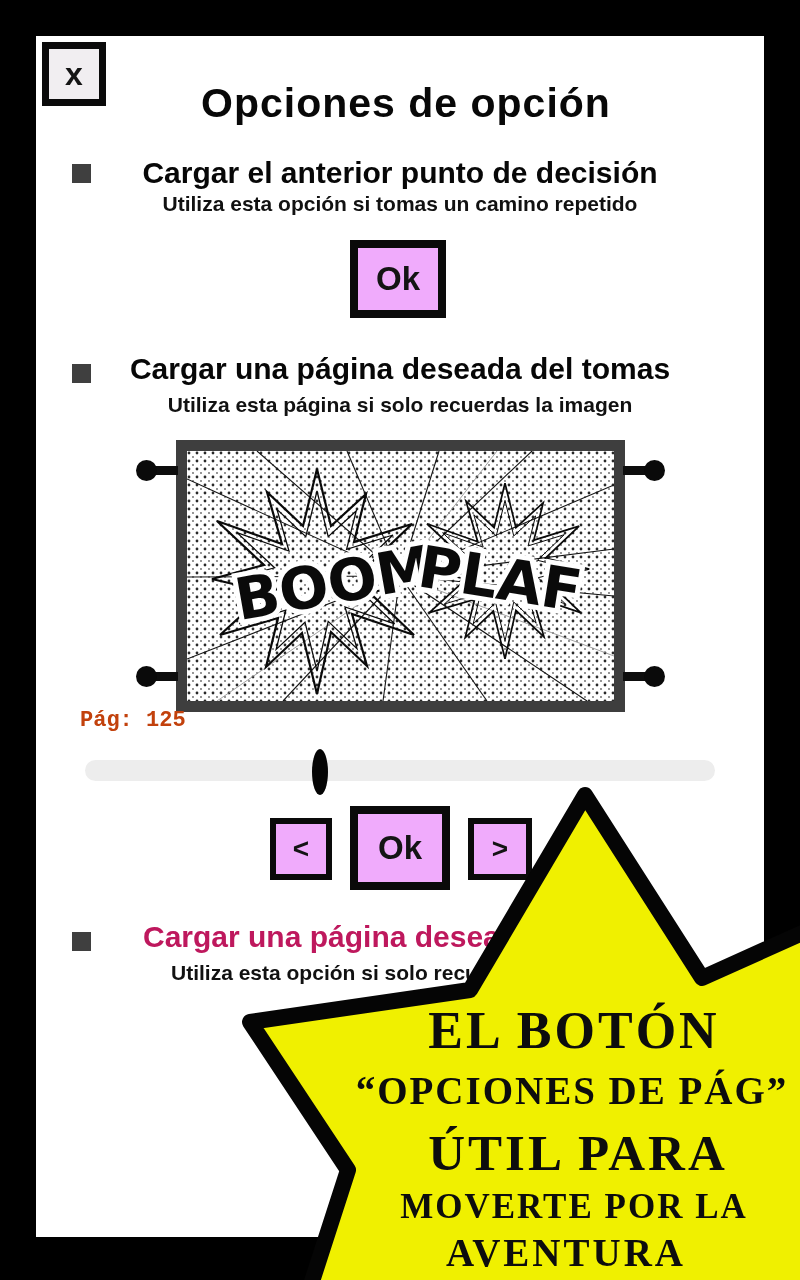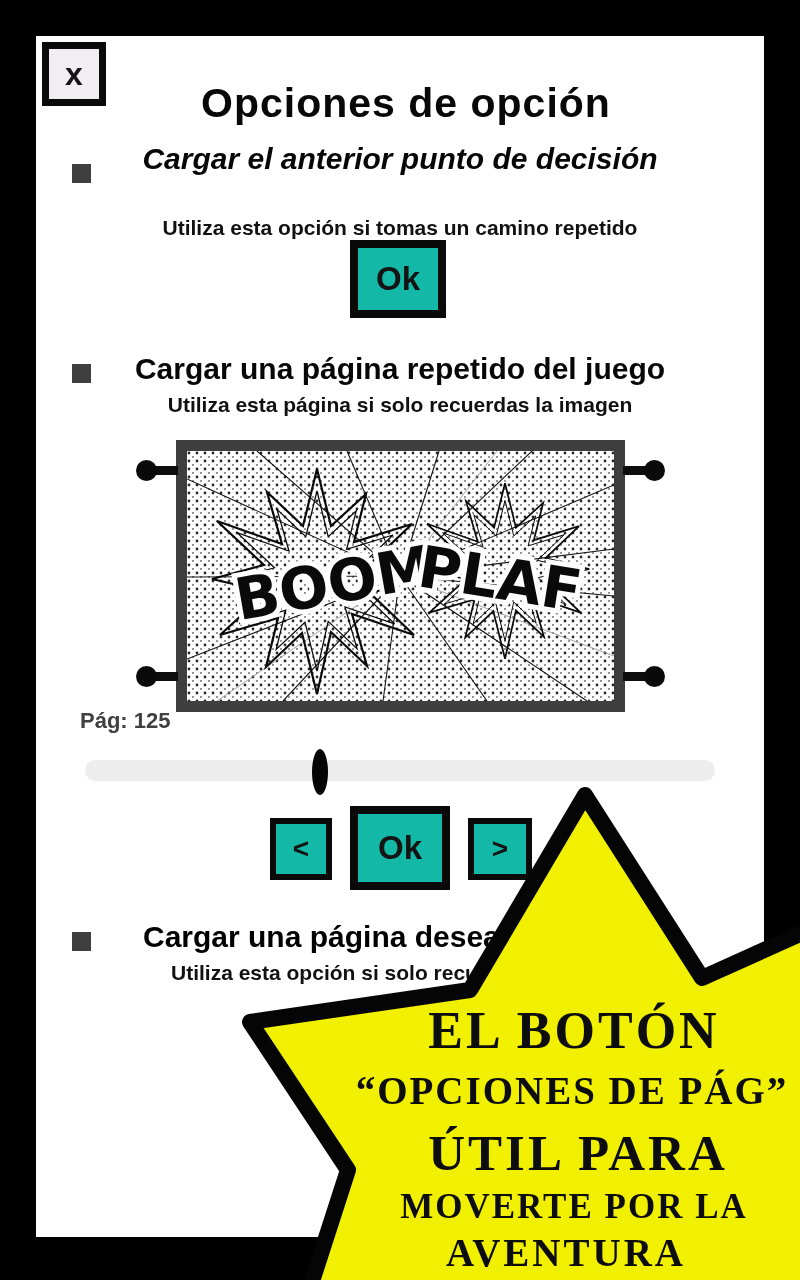--- a/index.html
+++ b/index.html
@@ -10,37 +10,37 @@
   
   .close-btn{position:absolute;left:6px;top:6px;width:64px;height:64px;background:#f1eef1;
     border:7px solid #0a0a0a;box-sizing:border-box;display:flex;align-items:center;justify-content:center;
     font-size:32px;font-weight:700;color:#141414;cursor:pointer;}
   .title{position:absolute;left:90px;top:44px;width:560px;text-align:center;
     font-size:41px;font-weight:700;color:#080808;letter-spacing:1px;}
 
   .bullet{position:absolute;width:19px;height:19px;background:#3f3f3f;}
   .heading{position:absolute;left:0;width:728px;text-align:center;font-size:30px;font-weight:700;color:#070707;}
   .subtitle{position:absolute;left:0;width:728px;text-align:center;font-size:21px;font-weight:700;color:#111;}
-  .heading-left{position:absolute;text-align:left;font-size:30px;font-weight:700;color:#000000;white-space:nowrap;}
+  .heading-left{position:absolute;text-align:left;font-size:30px;font-weight:700;color:#be185d;white-space:nowrap;}
   .subtitle-left{position:absolute;text-align:left;font-size:21px;font-weight:700;color:#111;white-space:nowrap;}
 
-  .btn{position:absolute;background:#14b8a6;border:7px solid #0a0a0a;box-sizing:border-box;
+  .btn{position:absolute;background:#f0abfc;border:7px solid #0a0a0a;box-sizing:border-box;
     display:flex;align-items:center;justify-content:center;font-weight:700;color:#141414;cursor:pointer;}
   .btn-ok1{left:314px;top:204px;width:96px;height:78px;border-width:8px;font-size:33px;}
   .btn-prev{left:234px;top:782px;width:62px;height:62px;border-width:6px;font-size:28px;}
   .btn-ok2{left:314px;top:770px;width:100px;height:84px;border-width:8px;font-size:33px;}
   .btn-next{left:432px;top:782px;width:64px;height:62px;border-width:6px;font-size:28px;}
 
   
   .frame{position:absolute;left:140px;top:404px;width:449px;height:272px;
     border:11px solid #3e3e3e;box-sizing:border-box;background:#fff;}
   .handle-bar{position:absolute;height:9px;background:#0d0d0d;}
   .handle-dot{position:absolute;width:21px;height:21px;border-radius:50%;background:#0a0a0a;}
 
-  .page-label{position:absolute;left:44px;top:672px;font-size:22px;font-weight:700;color:#404040;}
+  .page-label{position:absolute;left:44px;top:672px;font-size:22px;font-weight:700;color:#c2410c;font-family:Liberation Mono, monospace;}
 
   
   .slider{position:absolute;left:49px;top:724px;width:630px;height:21px;}
   .slider-track{position:absolute;left:0;top:0;width:630px;height:21px;border-radius:11px;background:#ededed;}
   .slider-thumb{position:absolute;left:227px;top:-11px;width:16px;height:46px;border-radius:50%;background:#050505;}
 
   .star-svg{position:absolute;left:194px;top:744px;width:570px;height:520px;z-index:5;}
   .star-text{font-family:"Liberation Serif", serif;font-weight:700;fill:#0d0d0d;}
 
   .comic-svg{position:absolute;left:0;top:0;width:427px;height:250px;}
@@ -50,28 +50,28 @@
 
 <div class="stage">
   <div class="panel">
 
     <div class="close-btn">
       <span>x</span>
     </div>
     <div class="title">Opciones de opción</div>
 
     <div class="bullet" style="left:36px;top:128px;"></div>
-    <div class="heading" style="top:106px;font-style:italic;">Cargar el anterior punto de decisión</div>
-    <div class="subtitle" style="top:156px;margin-top:24px;">Utiliza esta opción si tomas un camino repetido</div>
+    <div class="heading" style="top:120px;">Cargar el anterior punto de decisión</div>
+    <div class="subtitle" style="top:156px;">Utiliza esta opción si tomas un camino repetido</div>
     <div class="btn btn-ok1">
       <span>Ok</span>
     </div>
 
     <div class="bullet" style="left:36px;top:328px;"></div>
-    <div class="heading" style="top:316px;">Cargar una página repetido del juego</div>
+    <div class="heading" style="top:316px;">Cargar una página deseada del tomas</div>
     <div class="subtitle" style="top:357px;">Utiliza esta página si solo recuerdas la imagen</div>
 
     <div class="frame">
       <svg class="comic-svg" viewBox="0 0 427 250" preserveAspectRatio="none">
         <defs>
           <pattern id="dots" width="8" height="8" patternUnits="userSpaceOnUse">
             <circle cx="2" cy="2" r="1.4" fill="#111"></circle>
             <circle cx="6" cy="6" r="0.9" fill="#555"></circle>
           </pattern>
           <g id="burst" fill="none" stroke="#0a0a0a">

